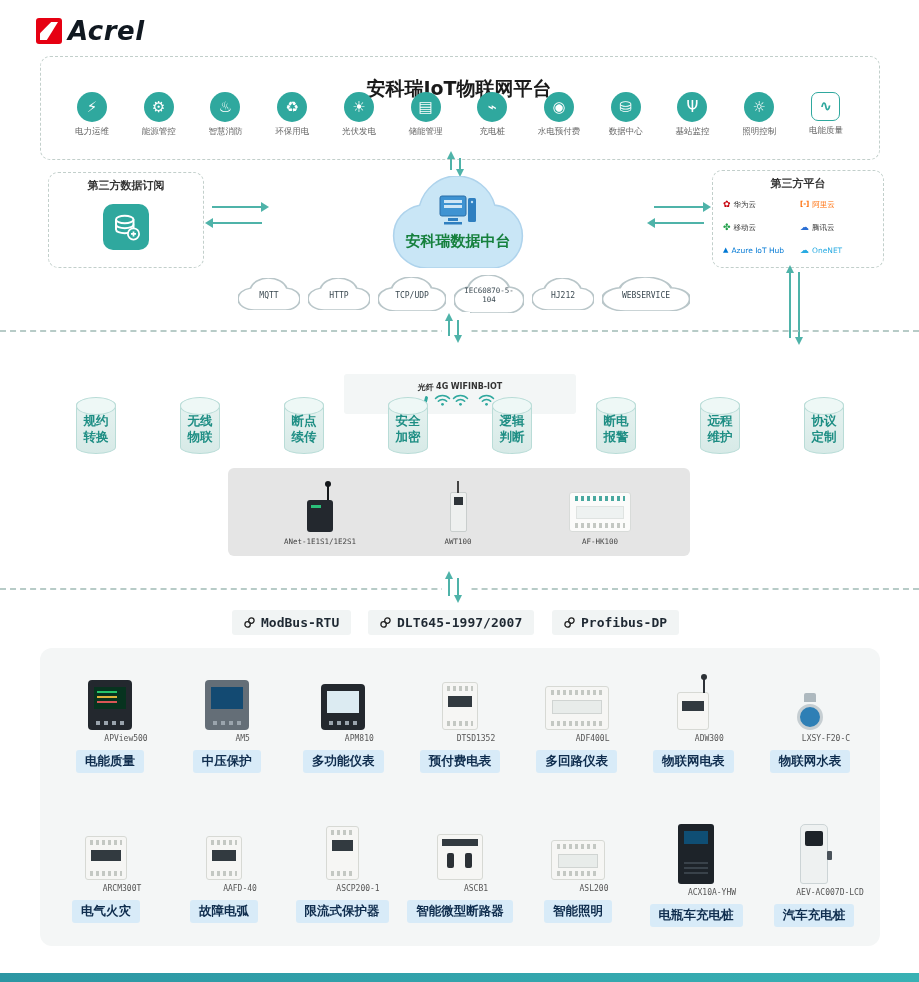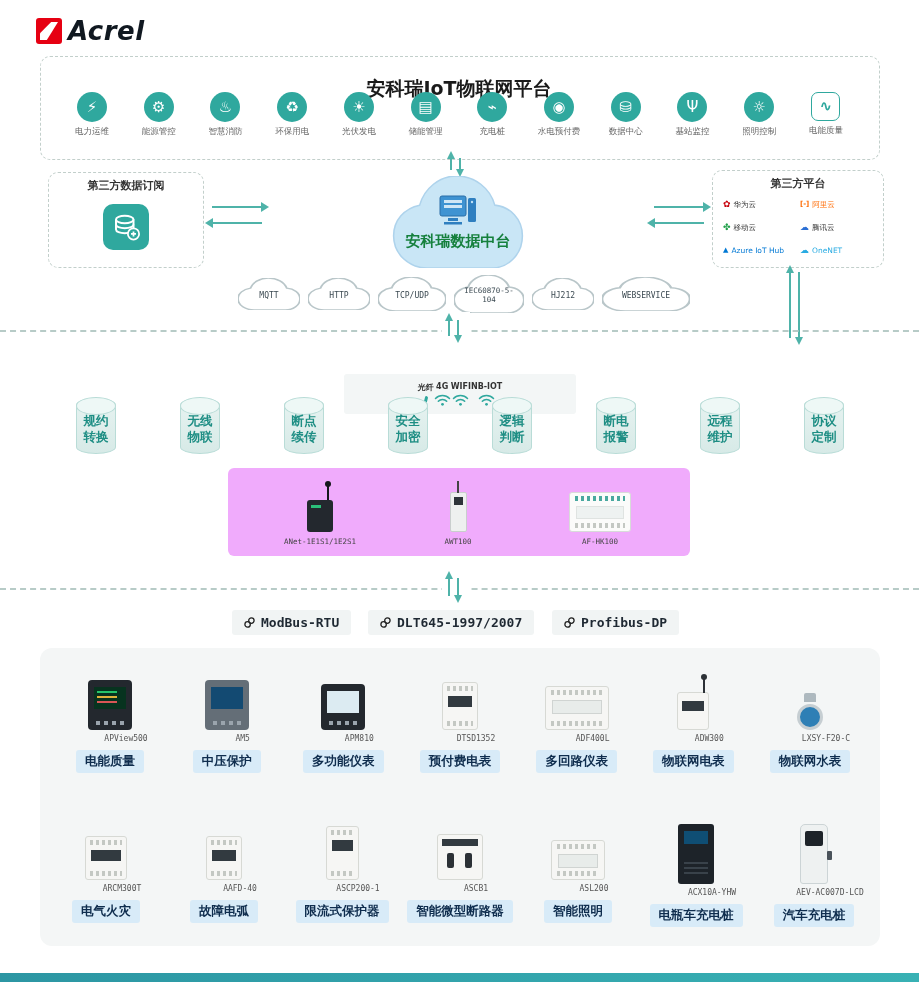--- a/index.html
+++ b/index.html
@@ -81,21 +81,21 @@
   .func-row { left:76px; top:398px; width:768px; display:flex; justify-content:space-between; }
   .cyl { position:relative; width:40px; height:56px; }
   .cyl-body { position:absolute; inset:0; background:linear-gradient(#e7f3f1,#d7eae7);
     border:1px solid #b9dcd7; border-radius:29px / 10px; }
   .cyl-top { position:absolute; left:0; right:0; top:-1px; height:16px; background:#eef8f6;
     border:1px solid #b9dcd7; border-radius:50%; }
   .cyl-text { position:absolute; left:0; right:0; top:15px; text-align:center; font-size:12.5px;
     font-weight:700; color:#1e8e84; line-height:1.3; }
 
   
-  .gw-box { left:228px; top:468px; width:462px; height:88px; background:#f0abfc; border-radius:6px; }
+  .gw-box { left:228px; top:468px; width:462px; height:88px; background:#e5e5e5; border-radius:6px; }
   .gw-slot { position:absolute; top:6px; height:72px; display:flex; flex-direction:column;
     align-items:center; justify-content:flex-end; }
   .gw-model { margin-top:5px; font-family:"DejaVu Sans Mono", monospace; font-size:7.5px; color:#444; white-space:nowrap; }
 
   
   .chip { position:absolute; top:610px; display:flex; align-items:center; gap:6px; background:#f1f4f4;
     padding:5px 12px; border-radius:3px; }
   .chip-label { font-family:"DejaVu Sans Mono", monospace; font-size:13px; font-weight:700; color:#1f2933; white-space:nowrap; }
 
   

